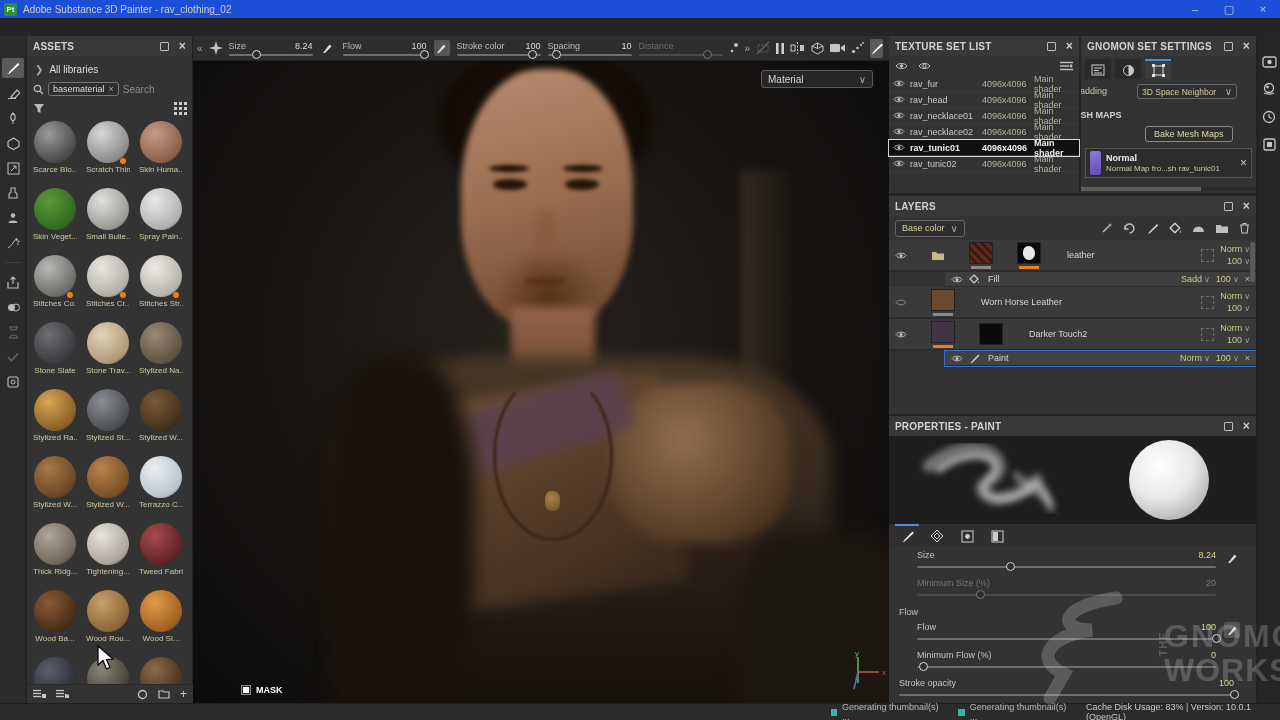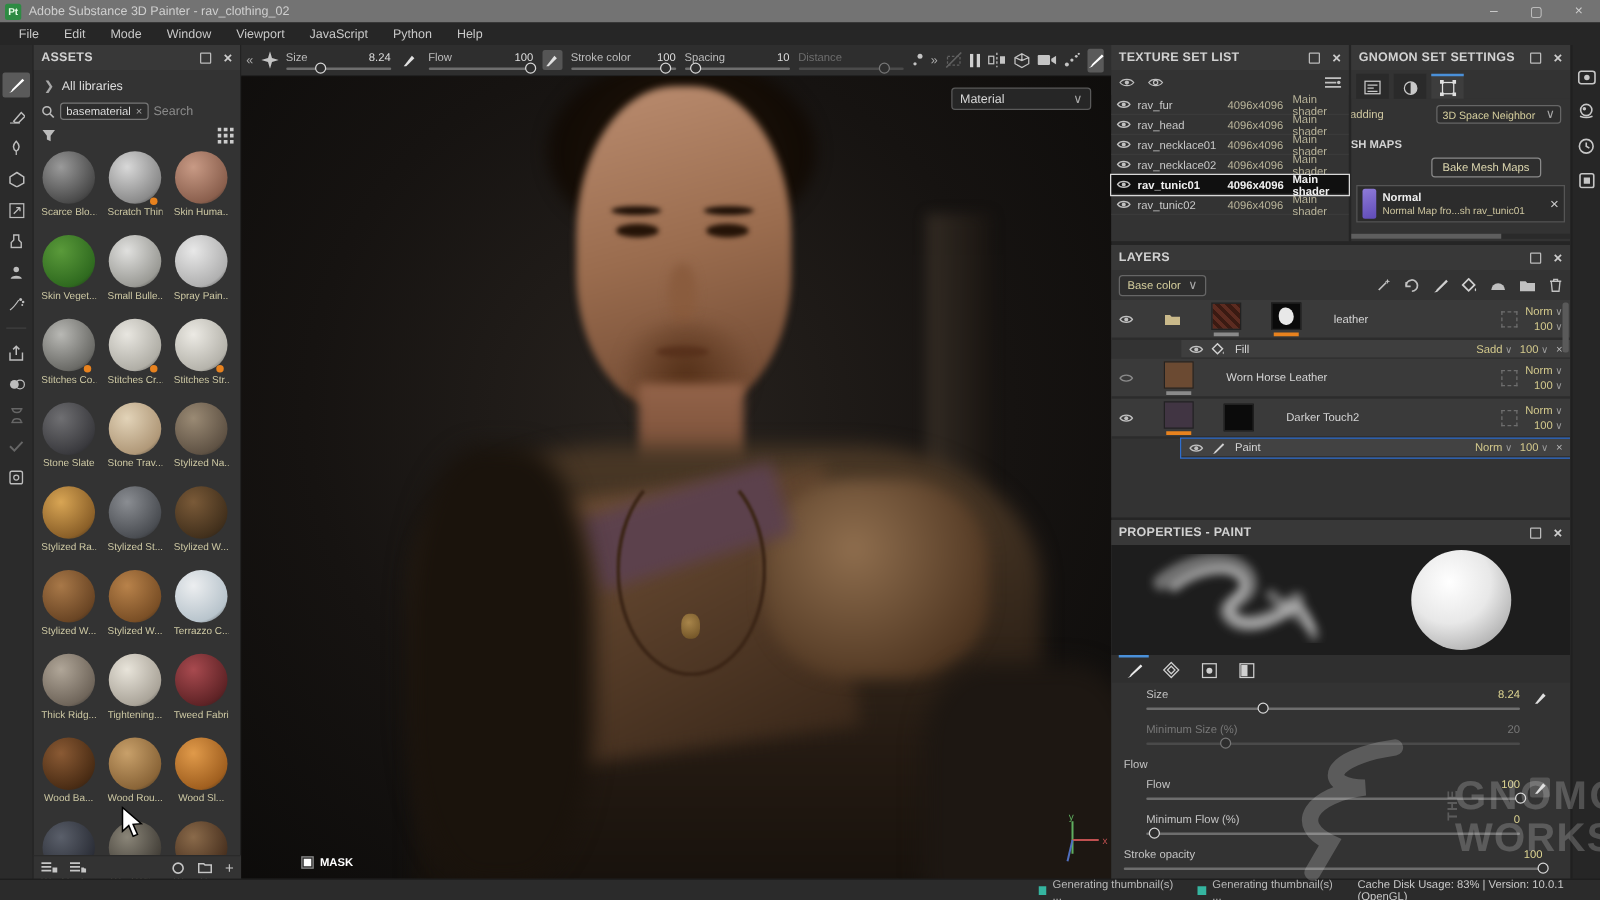--- a/index.html
+++ b/index.html
@@ -5,21 +5,21 @@
   html,body{margin:0;padding:0;background:#1a1a1a;}
   *{box-sizing:border-box;}
   #app{position:relative;width:1280px;height:720px;overflow:hidden;background:#252525;
        font-family:"Liberation Sans","DejaVu Sans",sans-serif;color:#c9c9c9;font-size:10px;
        -webkit-font-smoothing:antialiased;}
   .abs{position:absolute;}
   .ic svg{display:block;}
   .ic{display:inline-flex;align-items:center;justify-content:center;color:#c0c0c0;}
 
   
-  #titlebar{left:0;top:0;width:1280px;height:18px;background:#737373;display:flex;align-items:center;color:#cfcfcf;font-size:10px;}
+  #titlebar{left:0;top:0;width:1280px;height:18px;background:#1d4ed8;display:flex;align-items:center;color:#cfcfcf;font-size:10px;}
   #appicon{width:13px;height:13px;margin:0 6px 0 4px;background:#2e8b43;color:#eaffea;font-size:8px;font-weight:bold;
            display:flex;align-items:center;justify-content:center;border-radius:2px;}
   #winbtns{margin-left:auto;display:flex;height:100%;}
   .winbtn{width:34px;display:flex;align-items:center;justify-content:center;color:#cfcfcf;font-size:11px;}
   
   #menubar{left:0;top:18px;width:1280px;height:18px;background:#262626;display:flex;align-items:center;padding-left:6px;gap:2px;}
   .menu-item{padding:2px 9px;color:#c9c9c9;font-size:10px;}
   
   #toolstrip{left:0;top:36px;width:27px;height:667px;background:#2b2b2b;border-right:1px solid #222;display:flex;flex-direction:column;align-items:center;padding-top:22px;gap:5px;}
   .tool{width:22px;height:20px;display:flex;align-items:center;justify-content:center;border-radius:2px;color:#bdbdbd;}
@@ -165,30 +165,20 @@
   <div class="abs" id="titlebar">
     <div id="appicon">Pt</div>
     <span>Adobe Substance 3D Painter - rav_clothing_02</span>
     <div id="winbtns">
       <div class="winbtn">–</div>
       <div class="winbtn">▢</div>
       <div class="winbtn">×</div>
     </div>
   </div>
 
-  <div class="abs" id="menubar">
-      <div class="menu-item">File</div>
-      <div class="menu-item">Edit</div>
-      <div class="menu-item">Mode</div>
-      <div class="menu-item">Window</div>
-      <div class="menu-item">Viewport</div>
-      <div class="menu-item">JavaScript</div>
-      <div class="menu-item">Python</div>
-      <div class="menu-item">Help</div>
-    </div>
 
   <div class="abs" id="toolstrip">
       <div class="tool active">
         <svg width="14" height="14" viewBox="0 0 14 14">
           <path d="M1 13 C2.6 12.5 3.2 12 3.8 10.3 L12 2 L13.4 3.4 L5 11.2 C3.6 13 2.2 13 1 13 Z" fill="currentColor"></path>
         </svg>
       </div>
       <div class="tool">
         <svg width="13" height="11" viewBox="0 0 13 11">
           <path d="M4 9 L10 2 L13 5 L8 10 H5 Z" fill="none" stroke="currentColor" stroke-width="1.2"></path>
@@ -777,21 +767,21 @@
             <rect x="0" y="0" width="3" height="3" fill="#e0e0e0"></rect>
             <rect x="10" y="0" width="3" height="3" fill="#e0e0e0"></rect>
             <rect x="0" y="10" width="3" height="3" fill="#e0e0e0"></rect>
             <rect x="10" y="10" width="3" height="3" fill="#e0e0e0"></rect>
           </svg>
         </span>
     </div>
     <div class="abs cliplab" style="left:0;top:50px;width:46px;color:#cfc7a0;font-size:9px;">
       <span style="display:inline-block;margin-left:-7px;">Padding</span>
     </div>
-    <div class="abs dd" style="left:68px;top:48px;width:100px;">
+    <div class="abs dd" style="left:56px;top:48px;width:100px;">
       <span>3D Space Neighbor</span>
       <span style="margin-left:auto" class="chevtxt">∨</span>
     </div>
     <div class="abs cliplab" style="left:0;top:74px;width:60px;font-weight:bold;color:#d2d2d2;font-size:9px;">
       <span style="display:inline-block;margin-left:-14px;">MESH MAPS</span>
     </div>
     <div class="abs" style="left:64px;top:90px;">
       <span id="bakebtn">Bake Mesh Maps</span>
     </div>
     <div id="normcard">

